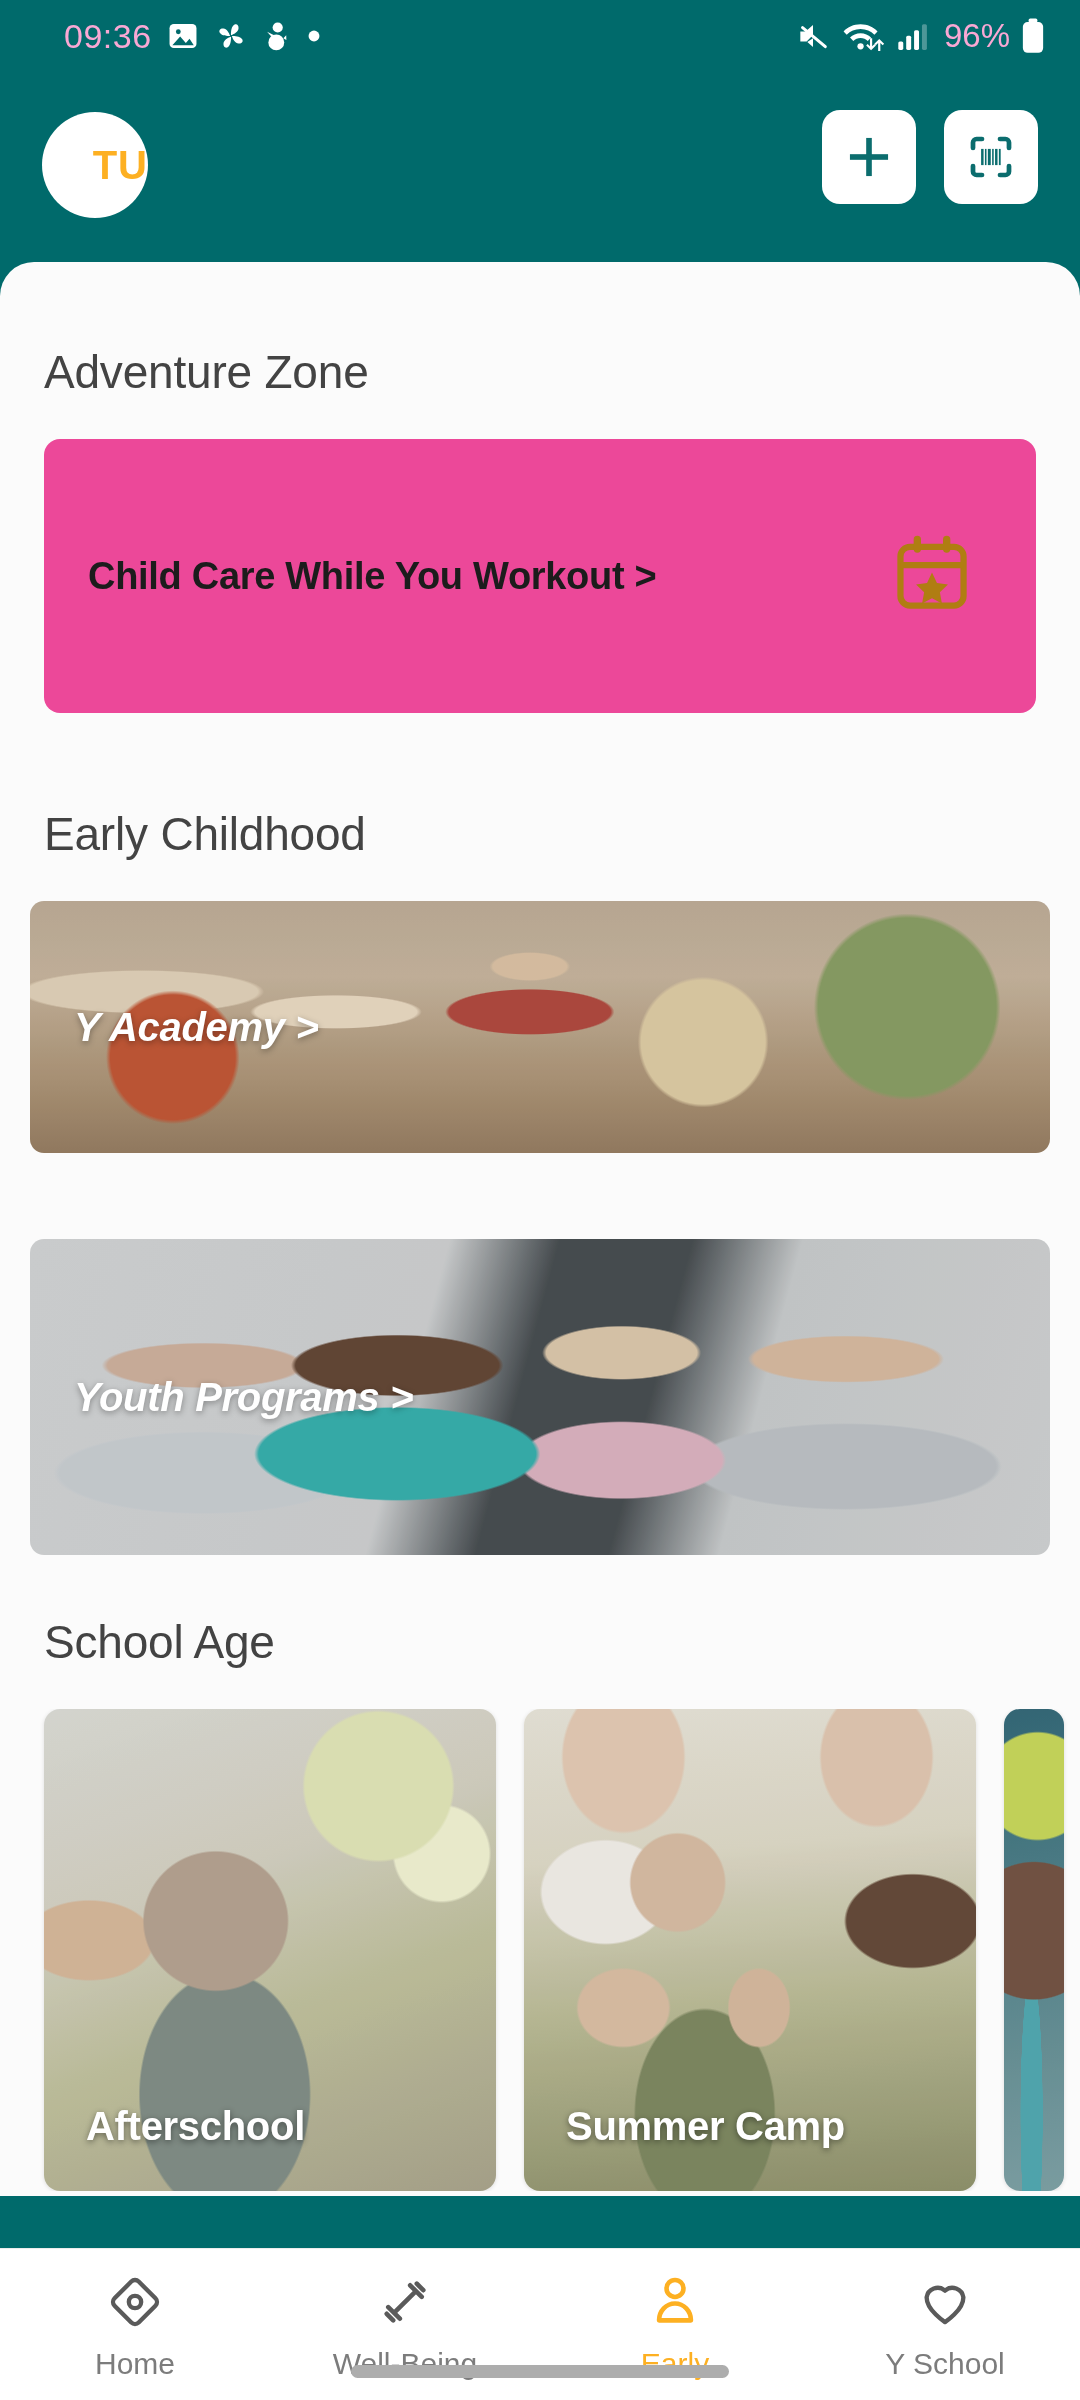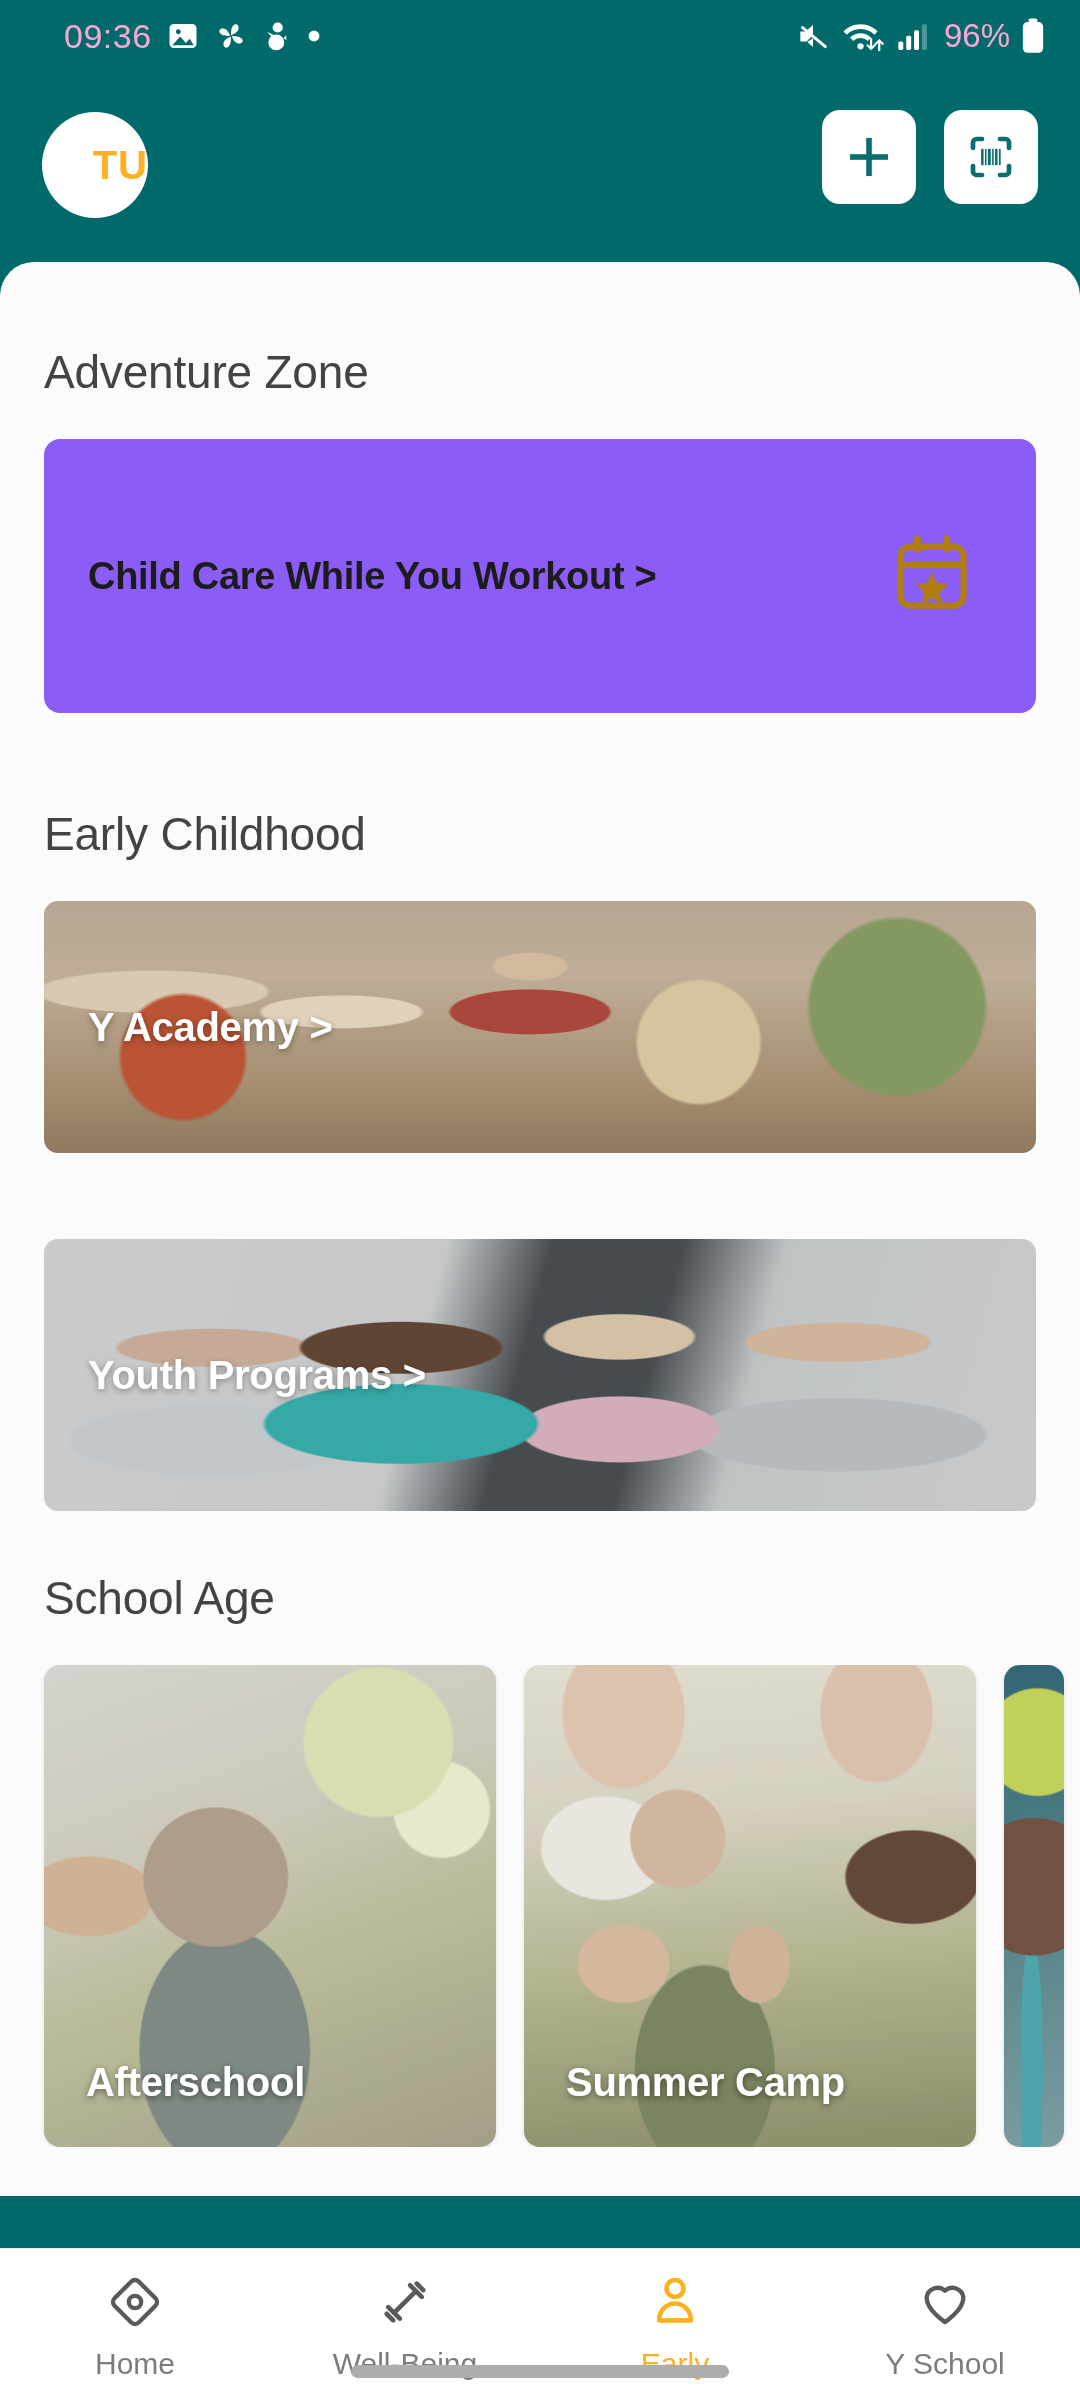--- a/index.html
+++ b/index.html
@@ -48,40 +48,40 @@
   .sheet-inner { padding:13px 0 0 0; }
 
   .section-title {
     font-size:46px; font-weight:400; color:#434343;
     padding-left:44px; letter-spacing:-0.2px;
   }
 
   
   .banner {
     margin:0 44px; height:274px; border-radius:16px;
-    background:#8b5cf6; position:relative;
+    background:#ec4899; position:relative;
     display:flex; align-items:center;
   }
   .banner-label {
     position:absolute; left:44px; top:50%; transform:translateY(-50%);
     font-size:38px; font-weight:700; color:#1c1c1c; letter-spacing:-0.3px;
   }
   .banner-icon { position:absolute; right:60px; top:50%; transform:translateY(-50%); }
 
   
   .media-card {
-    margin:0 44px; border-radius:14px; position:relative; overflow:hidden;
+    margin:0 30px; border-radius:14px; position:relative; overflow:hidden;font-style:italic;
   }
   .media-card .label {
     position:absolute; left:44px; top:50%; transform:translateY(-50%);
     color:#ffffff; font-size:40px; font-weight:700;
     text-shadow:0 2px 6px rgba(0,0,0,.35); letter-spacing:-0.3px;
   }
   .mc-academy { height:252px; }
-  .mc-youth   { height:272px; }
+  .mc-youth   { height:316px; }
 
   
   .ph { position:absolute; inset:0; }
   .ph-academy {
     background:
       radial-gradient(circle at 14% 62%, #d8552c 0 7%, transparent 7.5%),
       radial-gradient(ellipse at 11% 36%, #e8d4b6 0 9%, transparent 9.5%),
       radial-gradient(ellipse at 30% 44%, #f0dcc0 0 8%, transparent 8.5%),
       radial-gradient(ellipse at 49% 44%, #c6473a 0 11%, transparent 11.5%),
       radial-gradient(ellipse at 49% 26%, #e3c49f 0 5%, transparent 5.5%),

